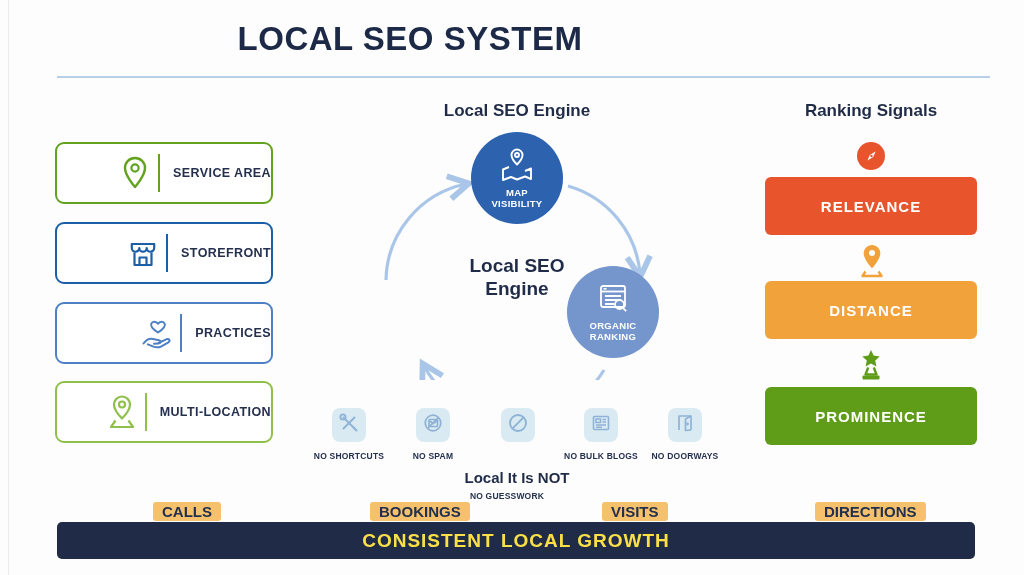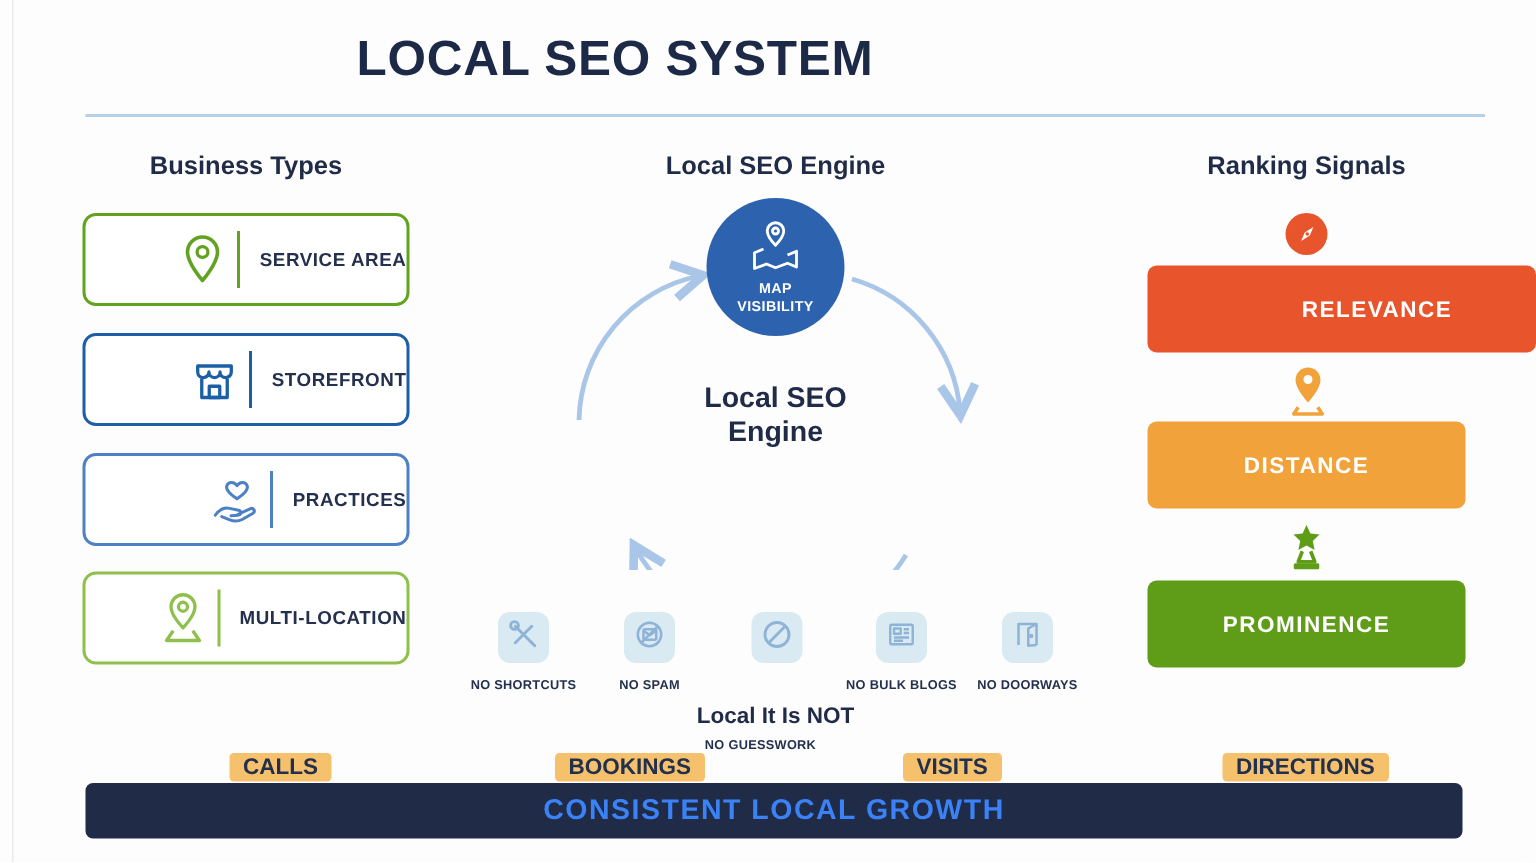--- a/index.html
+++ b/index.html
@@ -33,33 +33,32 @@
   
   .sigbar{position:absolute;left:765px;width:212px;height:58px;border-radius:6px;display:flex;
           align-items:center;justify-content:center;color:#fff;font-weight:bold;font-size:15px;
           letter-spacing:1px;}
   .sig-ic{position:absolute;display:flex;align-items:center;justify-content:center;}
   
   .tag{position:absolute;top:502px;height:19px;background:#f6c16d;border-radius:3px;display:flex;
        align-items:center;justify-content:center;font-size:15px;font-weight:bold;color:#22304d;
        padding:0 9px;}
   .growth{position:absolute;left:57px;top:522px;width:918px;height:37px;background:#1f2b47;
-          border-radius:5px;display:flex;align-items:center;justify-content:center;color:#3b82f6;
+          border-radius:5px;display:flex;align-items:center;justify-content:center;color:#fde047;
           font-weight:bold;font-size:19px;letter-spacing:1px;}
 </style>
 </head>
 <body>
 
 <div class="canvas">
   <div class="edge-line"></div>
 
   <div class="page-title">LOCAL SEO SYSTEM</div>
   <div class="divider"></div>
 
-  <div class="col-hd" style="left:55px;width:218px;">Business Types</div>
 
   <div class="card" style="top:142px;border:2px solid #61a21f;">
     <span class="ic">
       <svg width="36" height="38" viewBox="0 0 36 38" fill="none">
         <path d="M18 4c-5.6 0-10 4.5-10 10 0 7.6 10 19 10 19s10-11.4 10-19c0-5.5-4.4-10-10-10z" stroke="#61a21f" stroke-width="2.4" stroke-linejoin="round"></path>
         <circle cx="18" cy="14" r="3.6" stroke="#61a21f" stroke-width="2.2"></circle>
       </svg>
     </span>
     <span class="sep" style="background:#61a21f;"></span>
     <span class="lbl">SERVICE AREA</span>
@@ -121,20 +120,34 @@
         <path d="M20 2.5c-3 0-5.5 2.4-5.5 5.4 0 4.1 5.5 9.6 5.5 9.6s5.5-5.5 5.5-9.6c0-3-2.5-5.4-5.5-5.4z"></path>
         <circle cx="20" cy="8" r="2"></circle>
         <path d="M12 20l-6 2.5V33l8-3 6 2.5 8-3 6 2.5V21.5l-6 2.5"></path>
       </svg>
     </span>
     <span class="nl">MAP</span>
     <span class="nl">VISIBILITY</span>
   </div>
 
 
+  <div class="node" style="left:567px;top:266px;background:#7595cd;">
+    <span>
+      <svg width="36" height="34" viewBox="0 0 36 34" fill="none" stroke="#ffffff" stroke-width="1.8" stroke-linejoin="round">
+        <rect x="6" y="4" width="24" height="21" rx="2"></rect>
+        <path d="M6 9.5h24"></path>
+        <rect x="8.5" y="6" width="3" height="1.6" fill="#fff" stroke="none"></rect>
+        <path d="M10 14h16M10 18h16M10 22h9"></path>
+        <circle cx="24.5" cy="22.5" r="4.5"></circle>
+        <path d="M27.8 25.8l3.4 3.4"></path>
+      </svg>
+    </span>
+    <span class="nl">ORGANIC</span>
+    <span class="nl">RANKING</span>
+  </div>
 
   <div class="engine-center">
     <div>Local SEO</div>
     <div>Engine</div>
   </div>
 
   <div class="tile" style="left:332px;">
     <span>
       <svg width="24" height="24" viewBox="0 0 24 24" fill="none" stroke="#8fb3d6" stroke-width="1.9" stroke-linecap="round">
         <path d="M6.5 17.5 17.5 6.5M6.5 6.5l11 11"></path>
@@ -190,21 +203,21 @@
 
   <div class="col-hd" style="left:765px;width:212px;">Ranking Signals</div>
 
   <div class="sig-ic" style="left:857px;top:142px;width:28px;height:28px;border-radius:50%;background:#e8552c;">
     <svg width="20" height="20" viewBox="0 0 20 20">
       <path d="M14.6 5.4 12.2 11 6.4 14.6 8.8 9z" fill="#ffffff"></path>
       <circle cx="10.5" cy="10" r="1.2" fill="#e8552c"></circle>
     </svg>
   </div>
 
-  <div class="sigbar" style="top:177px;background:#e8552c;padding-left:47px;">RELEVANCE</div>
+  <div class="sigbar" style="top:177px;background:#e8552c;">RELEVANCE</div>
 
   <div class="sig-ic" style="left:855px;top:243px;width:34px;height:36px;">
     <svg width="34" height="36" viewBox="0 0 34 36">
       <path d="M17 2c-4.6 0-8.3 3.7-8.3 8.3 0 6.2 8.3 15 8.3 15s8.3-8.8 8.3-15C25.3 5.7 21.6 2 17 2z" fill="#f2a23b"></path>
       <circle cx="17" cy="10" r="3" fill="#ffffff"></circle>
       <path d="M10.5 28.5 7.5 33h19l-3-4.5" fill="none" stroke="#f2a23b" stroke-width="2.4" stroke-linejoin="round"></path>
     </svg>
   </div>
 
   <div class="sigbar" style="top:281px;background:#f2a23b;">DISTANCE</div>

